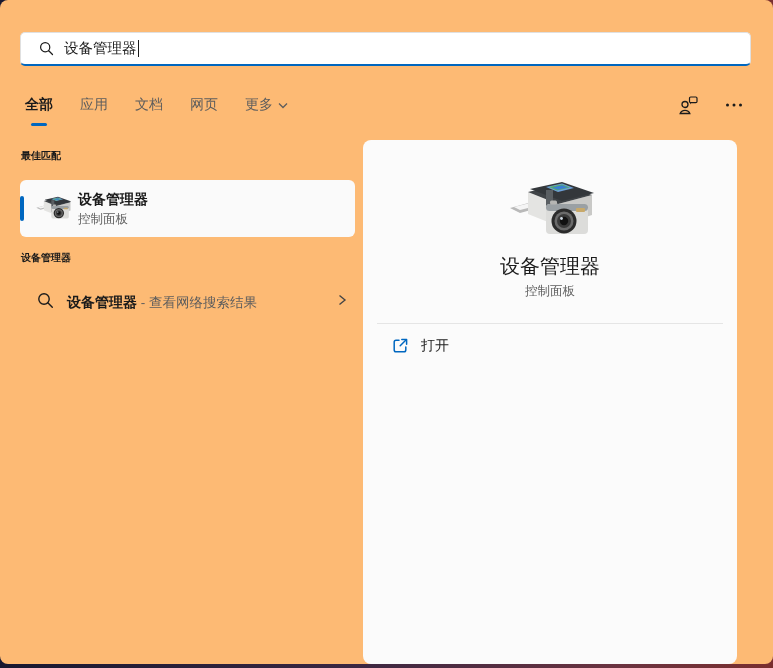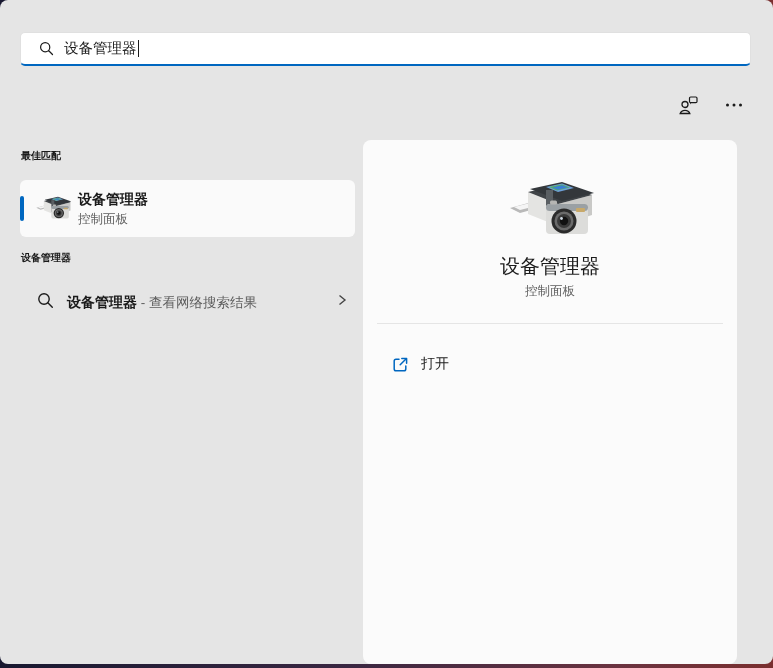--- a/index.html
+++ b/index.html
@@ -3,21 +3,21 @@
 <meta charset="utf-8">
 <style>
   * { margin:0; padding:0; box-sizing:border-box; }
   html,body { width:773px; height:668px; overflow:hidden; }
   body {
     font-family: "Liberation Sans", "DejaVu Sans", sans-serif;
     background: linear-gradient(90deg,#181830 0%,#3a2742 45%,#6b3340 80%,#7a2f2f 100%);
   }
   .window {
     position:absolute; left:0; top:0; width:773px; height:664px;
-    background:#e5e5e5; border-radius:8px; overflow:hidden;
+    background:#fdba74; border-radius:8px; overflow:hidden;
   }
   
   .searchbox {
     position:absolute; left:20px; top:32px; width:731px; height:34px;
     background:#ffffff; border:1px solid #e0e0e0; border-bottom:2px solid #0067c0;
     border-radius:5px; display:flex; align-items:center; padding:0 12px;
   }
   .searchbox .sicon { width:15px; height:15px; margin:0 10px 0 6px; flex:0 0 auto; }
   .searchbox .stext { font-size:14.5px; color:#1b1b1b; }
   .caret { display:inline-block; width:1px; height:17px; background:#1b1b1b; vertical-align:middle; margin-left:1px; }
@@ -52,21 +52,21 @@
   .web-chev { position:absolute; right:6px; top:12px; width:14px; height:14px; }
   
   .preview {
     position:absolute; left:363px; top:140px; width:374px; height:524px;
     background:#fbfbfb; border-radius:8px;
   }
   .pv-icon { position:absolute; left:139px; top:38px; width:96px; height:64px; }
   .pv-title { position:absolute; left:0; top:113px; width:100%; text-align:center; font-size:20px; color:#1b1b1b; }
   .pv-sub { position:absolute; left:0; top:143px; width:100%; text-align:center; font-size:12.5px; color:#5d5d5d; }
   .pv-divider { position:absolute; left:14px; right:14px; top:183px; height:1px; background:#e5e5e5; }
-  .pv-action { position:absolute; left:14px; top:197px; width:346px; height:36px; border-radius:4px; display:flex; align-items:flex-end; padding-left:15px; }
+  .pv-action { position:absolute; left:14px; top:197px; width:346px; height:36px; border-radius:4px; display:flex; align-items:flex-start; padding-left:15px; }
   .pv-action .aicon { width:17px; height:17px; margin-right:12px; }
   .pv-action .alabel { font-size:14px; color:#1b1b1b; }
   .iconbtn { width:22px; height:22px; display:flex; align-items:center; justify-content:center; }
 </style>
 </head>
 <body>
 
 <svg width="0" height="0" style="position:absolute">
   <defs>
     <symbol id="devmgr" viewBox="0 0 96 64">
@@ -111,20 +111,34 @@
 <div class="window">
 
   <div class="searchbox">
     <svg class="sicon" viewBox="0 0 16 16">
         <use href="#magnifier"></use>
       </svg>
     <span class="stext">设备管理器</span>
       <span class="caret"></span>
   </div>
 
+  <div class="tabs">
+    <div class="tab active">
+      <span>全部</span>
+      <span class="underline"></span>
+    </div>
+    <div class="tab"><span>应用</span></div>
+    <div class="tab"><span>文档</span></div>
+    <div class="tab"><span>网页</span></div>
+    <div class="tab">
+      <span>更多</span><span class="chev"><svg width="10" height="7" viewBox="0 0 10 7">
+            <polyline points="1,1.5 5,5.5 9,1.5" fill="none" stroke="#5d5d5d" stroke-width="1.3"></polyline>
+          </svg></span>
+    </div>
+  </div>
 
   <div class="topactions">
     <div class="iconbtn">
       <svg width="20" height="19" viewBox="0 0 20 19">
         <circle cx="7" cy="8.5" r="3" fill="none" stroke="#1b1b1b" stroke-width="1.3"></circle>
         <path d="M2.2,17.5 a5,4.4 0 0 1 9.6,0 z" fill="none" stroke="#1b1b1b" stroke-width="1.3"></path>
         <rect x="11.5" y="1" width="7.5" height="5.6" rx="1.2" fill="none" stroke="#1b1b1b" stroke-width="1.2"></rect>
         <path d="M13.5,6.6 l-1.4,2 l0,-2 z" fill="#1b1b1b"></path>
       </svg>
     </div>

